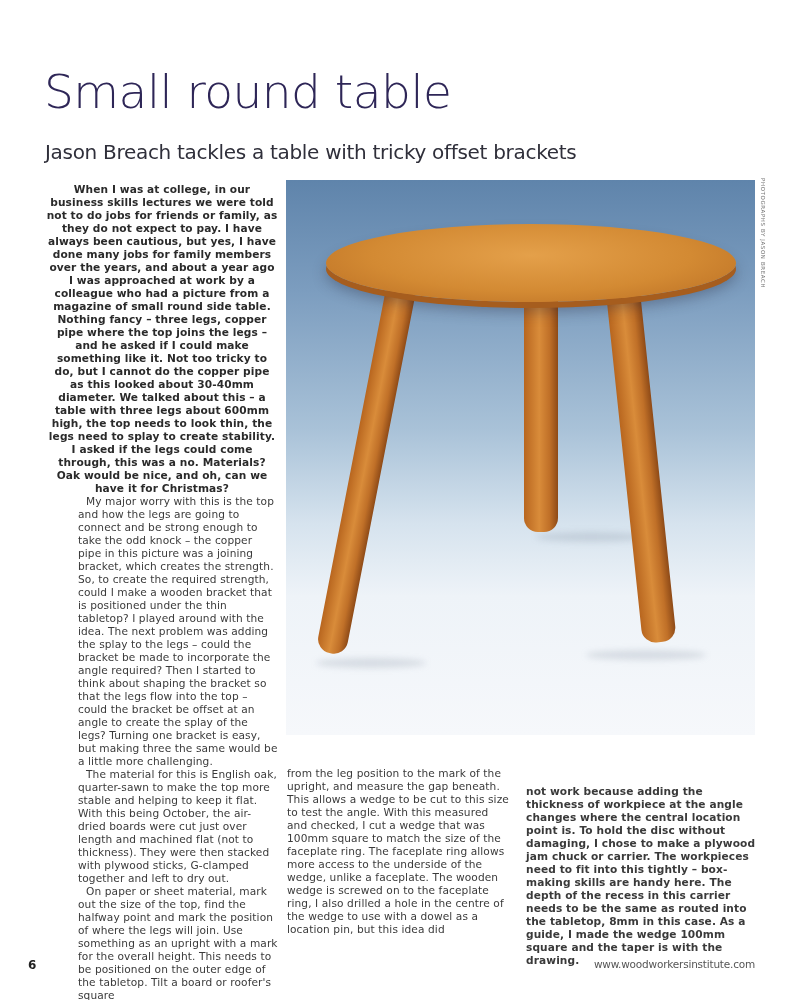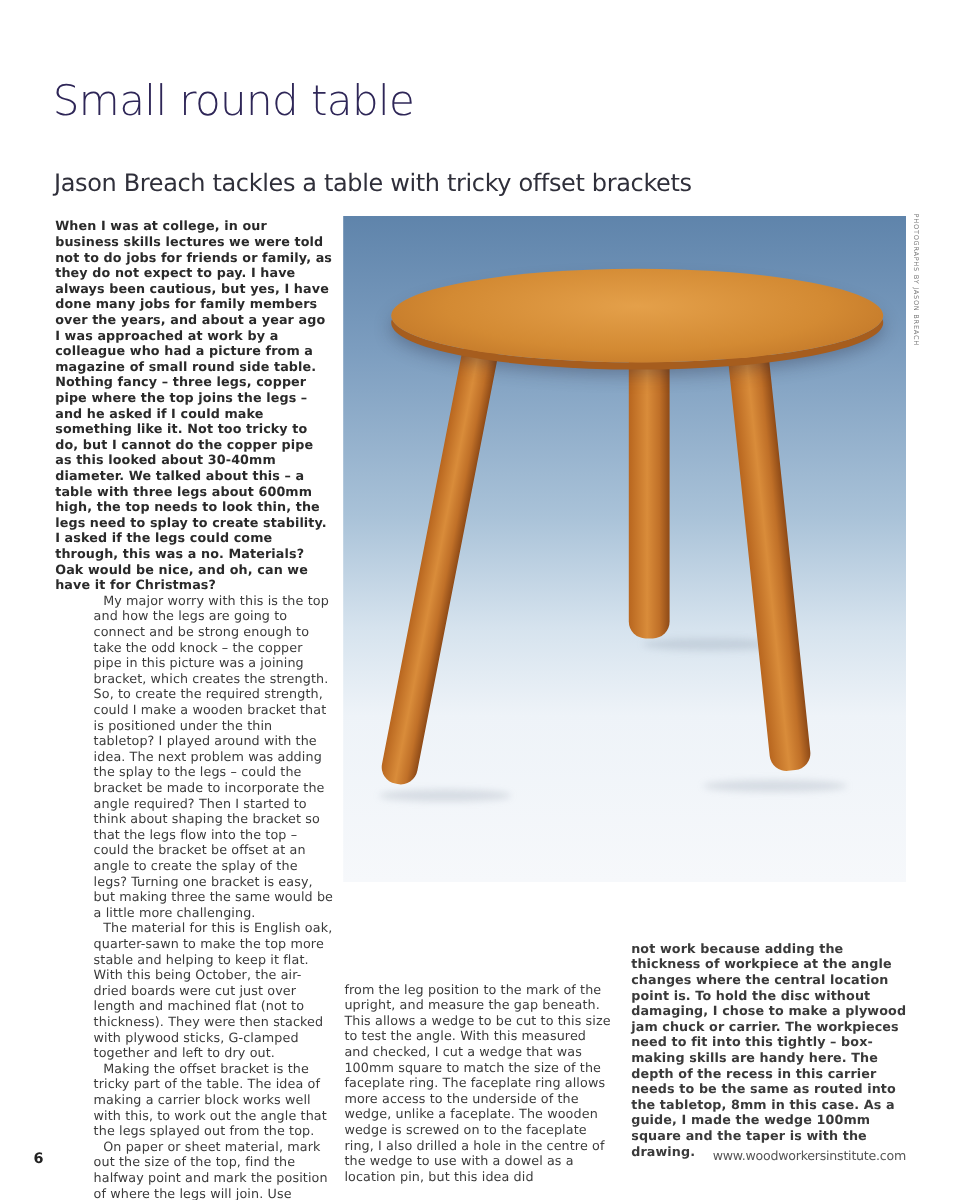--- a/index.html
+++ b/index.html
@@ -4,37 +4,37 @@
 <style>
   html, body { margin: 0; padding: 0; }
   body {
     width: 800px; height: 1000px; position: relative; overflow: hidden;
     background: #ffffff; color: #2b2b2b;
     font-family: "DejaVu Sans", sans-serif;
   }
   .title {
     position: absolute; left: 44px; top: 68px;
     font-family: "DejaVu Sans", sans-serif; font-weight: 300;
-    font-size: 35px; letter-spacing: -0.5px; color: #2e2657;
+    font-size: 47px; letter-spacing: -0.5px; color: #2e2657;
     margin: 0; line-height: 1; white-space: nowrap; text-align: center;
   }
   .standfirst {
     position: absolute; left: 45px; top: 140px;
     font-size: 20px; color: #2f2f3a; letter-spacing: -0.3px;
     margin: 0; white-space: nowrap;
   }
   .col {
     position: absolute; font-size: 10.6px; line-height: 13px;
     color: #3a3a3a; letter-spacing: 0.1px;
   }
   .col p { margin: 0; text-indent: 0; }
   .col p.ind { text-indent: 8px; margin-left: 32px; }
   .col1 { left: 46px; top: 183px; width: 232px; }
-  .col1 .intro { font-weight: bold; color: #2a2a2a; }
-  .col2 { left: 287px; top: 819px; width: 225px; }
+  .col1 .intro { font-weight: bold; color: #2a2a2a; text-align: center; }
+  .col2 { left: 287px; top: 767px; width: 225px; }
   .col3 { left: 526px; top: 785px; width: 232px; font-weight: bold; }
 
   .photo {
     position: absolute; left: 286px; top: 180px; width: 469px; height: 555px;
     background: linear-gradient(180deg, #5f84ab 0%, #7c9dbf 20%, #a9c2d8 45%, #d6e3ee 62%, #eef3f8 75%, #f6f8fb 100%);
     overflow: hidden;
   }
   .tabletop {
     position: absolute; left: 40px; top: 44px; width: 410px; height: 78px;
     border-radius: 50%;
@@ -67,21 +67,20 @@
 </head>
 <body>
 
 <h1 class="title">Small round table</h1>
 <p class="standfirst">Jason Breach tackles a table with tricky offset brackets</p>
 
 <div class="col col1">
   <p class="intro">When I was at college, in our business skills lectures we were told not to do jobs for friends or family, as they do not expect to pay. I have always been cautious, but yes, I have done many jobs for family members over the years, and about a year ago I was approached at work by a colleague who had a picture from a magazine of small round side table. Nothing fancy – three legs, copper pipe where the top joins the legs – and he asked if I could make something like it. Not too tricky to do, but I cannot do the copper pipe as this looked about 30-40mm diameter. We talked about this – a table with three legs about 600mm high, the top needs to look thin, the legs need to splay to create stability. I asked if the legs could come through, this was a no. Materials? Oak would be nice, and oh, can we have it for Christmas?</p>
   <p class="ind">My major worry with this is the top and how the legs are going to connect and be strong enough to take the odd knock – the copper pipe in this picture was a joining bracket, which creates the strength. So, to create the required strength, could I make a wooden bracket that is positioned under the thin tabletop? I played around with the idea. The next problem was adding the splay to the legs – could the bracket be made to incorporate the angle required? Then I started to think about shaping the bracket so that the legs flow into the top – could the bracket be offset at an angle to create the splay of the legs? Turning one bracket is easy, but making three the same would be a little more challenging.</p>
   <p class="ind">The material for this is English oak, quarter-sawn to make the top more stable and helping to keep it flat. With this being October, the air-dried boards were cut just over length and machined flat (not to thickness). They were then stacked with plywood sticks, G-clamped together and left to dry out.</p>
-  <p class="ind">Making the offset bracket is the tricky part of the table. The idea of making a carrier block works well with this, to work out the angle that the legs splayed out from the top.</p>
   <p class="ind">On paper or sheet material, mark out the size of the top, find the halfway point and mark the position of where the legs will join. Use something as an upright with a mark for the overall height. This needs to be positioned on the outer edge of the tabletop. Tilt a board or roofer's square</p>
 </div>
 
 <div class="photo" title="Small round oak table with three splayed legs">
   <div class="shadow" style="left:30px; top:478px; width:110px;"></div>
   <div class="shadow" style="left:250px; top:352px; width:110px;"></div>
   <div class="shadow" style="left:300px; top:470px; width:120px;"></div>
   <div class="leg leg2"></div>
   <div class="leg leg1"></div>
   <div class="leg leg3"></div>

